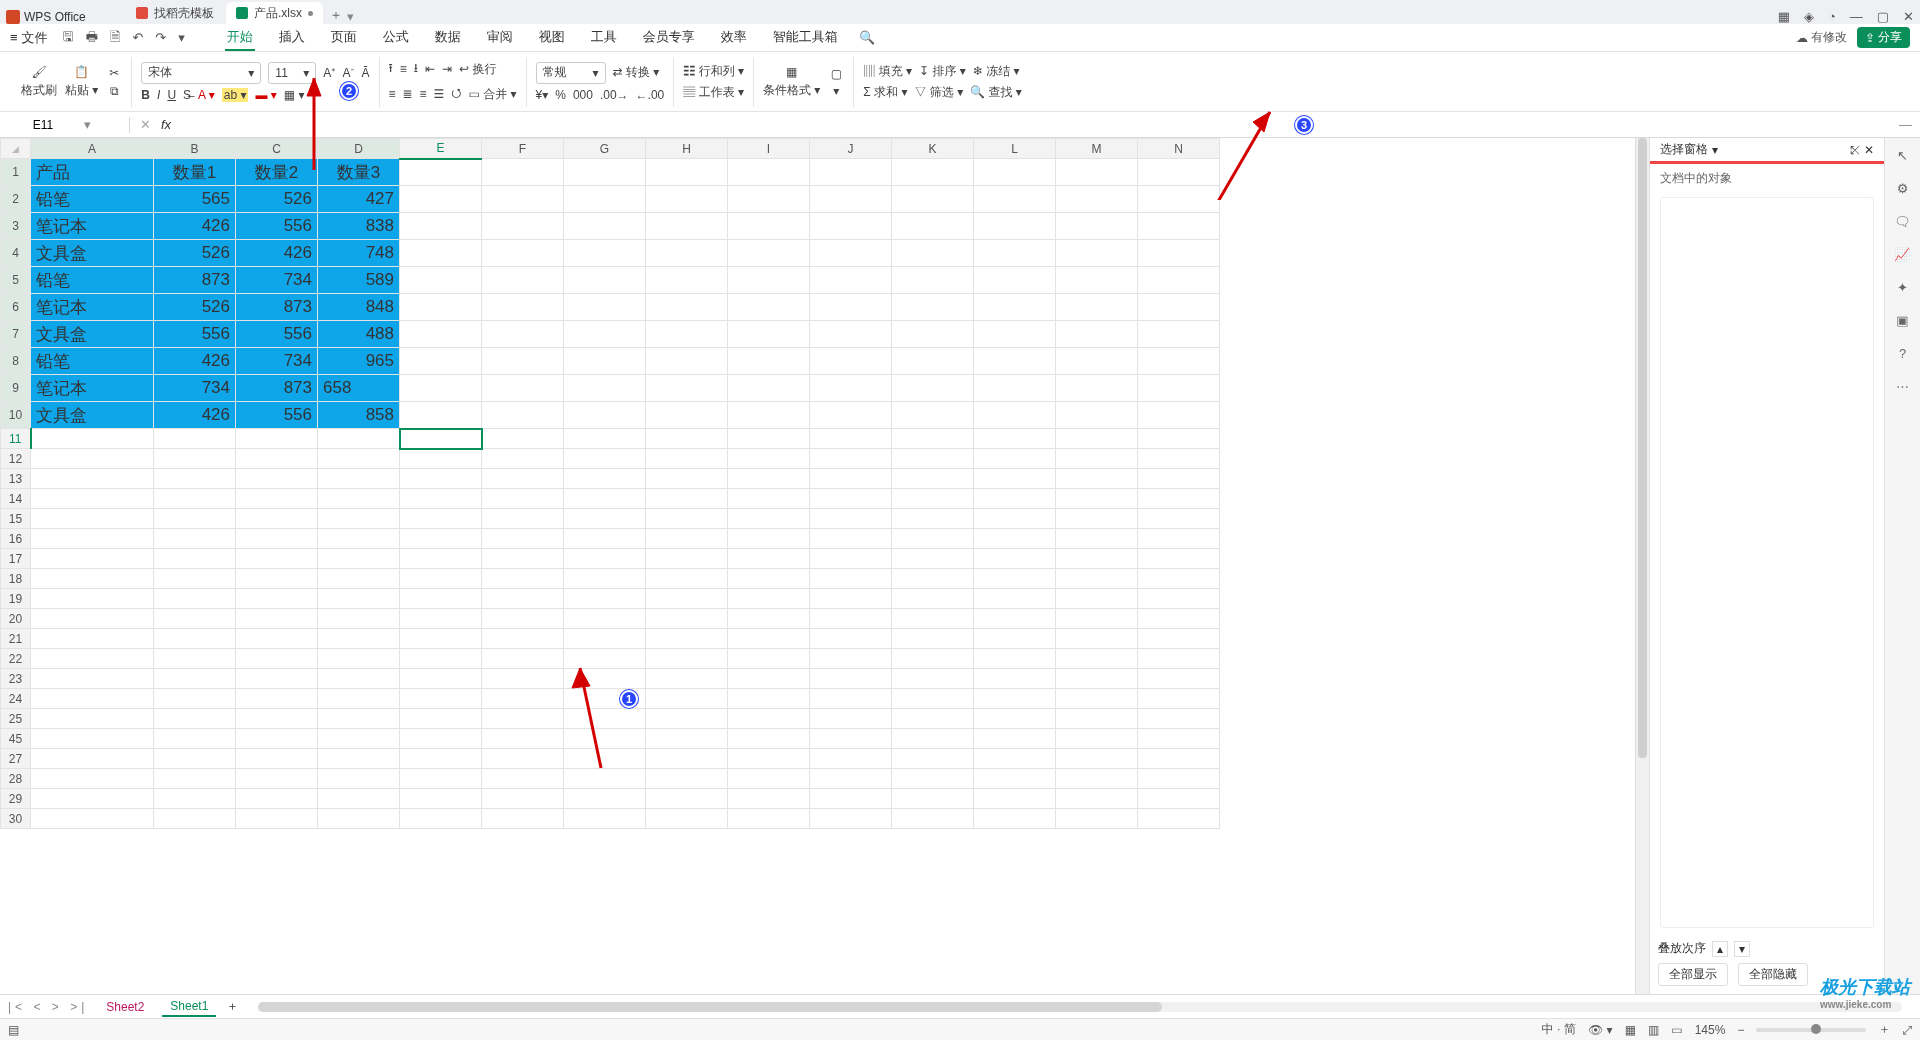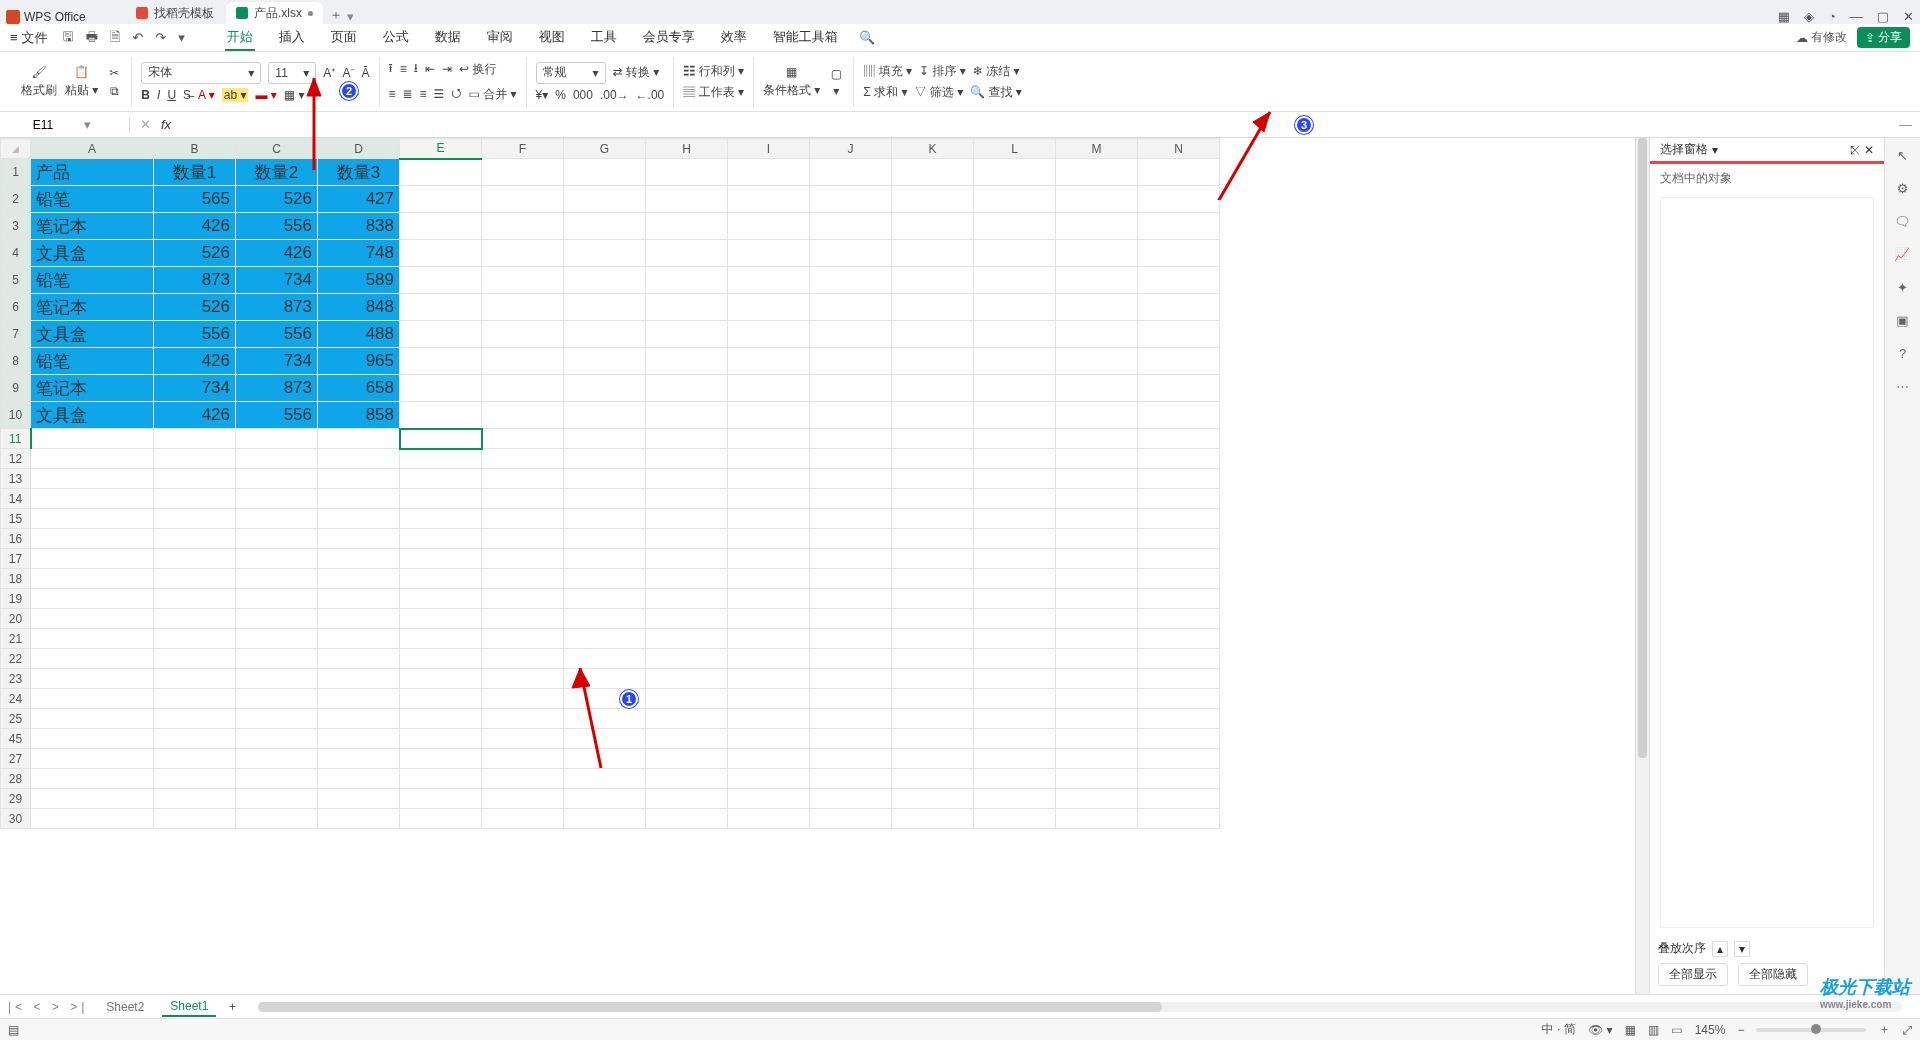--- a/index.html
+++ b/index.html
@@ -68,21 +68,21 @@
   .selpane .ft .order{display:flex;align-items:center;gap:6px;}
   .selpane .ft .btns{display:flex;gap:10px;}
   .selpane .ft .btns span{border:1px solid #ddd;border-radius:3px;padding:2px 10px;}
 
   
   .rail{width:36px;background:#f5f5f5;border-left:1px solid #e0e0e0;display:flex;flex-direction:column;align-items:center;padding-top:10px;gap:18px;color:#666;}
 
   
   .sheettabs{height:24px;background:#fff;border-top:1px solid #ddd;display:flex;align-items:center;padding:0 8px;font-size:12px;gap:10px;}
   .sheettabs .nav{color:#888;letter-spacing:4px;}
-  .sheettabs .tab{padding:2px 8px;color:#737373;}
+  .sheettabs .tab{padding:2px 8px;color:#be185d;}
   .sheettabs .tab.act{color:#0a8f5b;border-bottom:2px solid #0a8f5b;}
   .hscroll-track{flex:1;height:10px;background:#f1f1f1;border-radius:5px;margin:0 10px;position:relative;}
   .hscroll-track .th{position:absolute;left:0;top:0;height:10px;width:55%;background:#d5d5d5;border-radius:5px;}
 
   
   .status{height:22px;background:#f7f7f7;border-top:1px solid #e2e2e2;display:flex;align-items:center;font-size:12px;color:#555;padding:0 8px;gap:14px;}
   .status .right{margin-left:auto;display:flex;align-items:center;gap:12px;}
   .zoomtrack{width:110px;height:4px;background:#ddd;border-radius:2px;position:relative;}
   .zoomtrack .k{position:absolute;top:-4px;left:50%;width:10px;height:10px;border-radius:50%;background:#888;}
 
@@ -462,21 +462,21 @@
             <td></td>
             <td></td>
             <td></td>
             <td></td>
           </tr>
           <tr style="height: 27px;">
             <th class="selh">9</th>
             <td class="sel" style="font-size: 17px; font-family: SimSun, serif;">笔记本</td>
             <td class="sel" style="text-align: right; font-size: 17px;">734</td>
             <td class="sel" style="text-align: right; font-size: 17px;">873</td>
-            <td class="sel" style="text-align: right; font-size: 17px;">658</td>
+            <td class="sel" style="font-size: 17px;">658</td>
             <td></td>
             <td></td>
             <td></td>
             <td></td>
             <td></td>
             <td></td>
             <td></td>
             <td></td>
             <td></td>
             <td></td>

